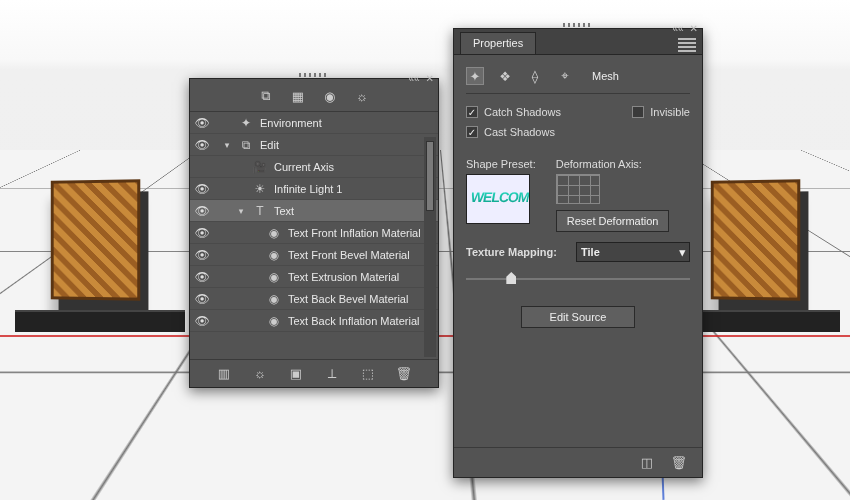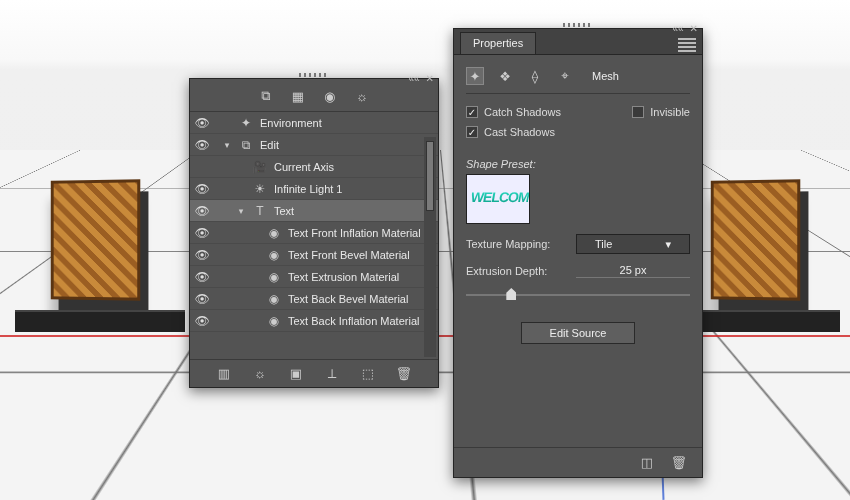--- a/index.html
+++ b/index.html
@@ -94,33 +94,33 @@
 
   
   .props-body{padding:8px 12px 12px 12px;}
   .iconrow{display:flex;gap:12px;align-items:center;border-bottom:1px solid #3a3a3a;padding:4px 0 8px 0;margin-bottom:8px;}
   .iconrow .iconbtn.sel{background:#6a6a6a;border:1px solid #888;}
   .meshlabel{color:#eee;margin-left:6px;}
   .checkline{display:flex;align-items:center;gap:6px;margin:4px 0;}
   .checkline.right{margin-left:auto;}
   .checkbox{width:12px;height:12px;border:1px solid #888;background:#3a3a3a;display:flex;align-items:center;justify-content:center;color:#eee;font-size:10px;}
   .toprow{display:flex;align-items:center;}
-  .section-label{color:#ddd;margin:10px 0 4px 0;font-style:italic;}
+  .section-label{color:#ddd;margin:10px 0 4px 0;}
   .preset-row{display:flex;gap:20px;}
   .preset-thumb{width:64px;height:50px;border:1px solid #222;background:#eef;position:relative;overflow:hidden;}
   .preset-thumb span{position:absolute;left:4px;top:14px;font-weight:bold;font-size:14px;letter-spacing:-1px;background:linear-gradient(#2fe0c8,#0a9f88);-webkit-background-clip:text;color:transparent;transform:skewX(-10deg);}
   .deform-col{flex:1;}
   .axis-grid{width:44px;height:30px;background:
     linear-gradient(#888 0 1px,transparent 1px) 0 0/100% 10px,
     linear-gradient(90deg,#888 0 1px,transparent 1px) 0 0/11px 100%;
     border:1px solid #888;margin-bottom:6px;}
   .btn{background:#5f5f5f;border:1px solid #2a2a2a;color:#eee;padding:4px 10px;font-size:11px;}
   .kv{display:flex;align-items:center;margin:10px 0;}
-  .kv label{width:110px;color:#ddd;}
-  .select{flex:1;background:#444;border:1px solid #222;color:#eee;height:20px;display:flex;align-items:center;justify-content:space-between;padding:0 18px;}
+  .kv label{width:110px;color:#ddd;font-weight:bold;}
+  .select{flex:1;background:#444;border:1px solid #222;color:#eee;height:20px;display:flex;align-items:center;justify-content:space-between;padding:0 4px;font-weight:bold;}
   .valuebox{flex:1;color:#eee;text-align:center;border-bottom:1px solid #777;padding-bottom:1px;}
   .slider{position:relative;height:14px;margin:2px 0 10px 0;}
   .slider .track{position:absolute;left:0;right:0;top:6px;height:2px;background:#777;}
   .slider .thumb{position:absolute;top:0;left:18%;width:10px;height:12px;background:#ddd;clip-path:polygon(50% 0,100% 40%,100% 100%,0 100%,0 40%);}
   .center{display:flex;justify-content:center;margin-top:20px;}
   .props-footer{position:absolute;left:0;right:0;bottom:0;height:30px;border-top:1px solid #3a3a3a;display:flex;justify-content:flex-end;align-items:center;gap:14px;padding-right:14px;color:#ccc;}
 </style>
 </head>
 <body>
 
@@ -291,34 +291,35 @@
       <span>Cast Shadows</span>
     </div>
 
     <div class="preset-row" style="margin-top:10px;">
       <div>
         <div class="section-label">Shape Preset:</div>
         <div class="preset-thumb">
           <span>WELCOM</span>
         </div>
       </div>
+      <div class="deform-col">
+        <div class="section-label">Deformation Axis:</div>
+        <div class="axis-grid"></div>
+        <button class="btn"><span>Reset Deformation</span></button>
+      </div>
     </div>
 
     <div class="kv">
       <label>Texture Mapping:</label>
       <div class="select">
         <span>Tile</span>
         <span>▾</span>
       </div>
     </div>
 
-    <div class="kv">
-      <label>Extrusion Depth:</label>
-      <div class="valuebox">25 px</div>
-    </div>
     <div class="slider">
       <div class="track"></div>
         <div class="thumb"></div>
     </div>
 
     <div class="center">
       <button class="btn" style="padding:4px 28px;"><span>Edit Source</span></button>
     </div>
   </div>
 

